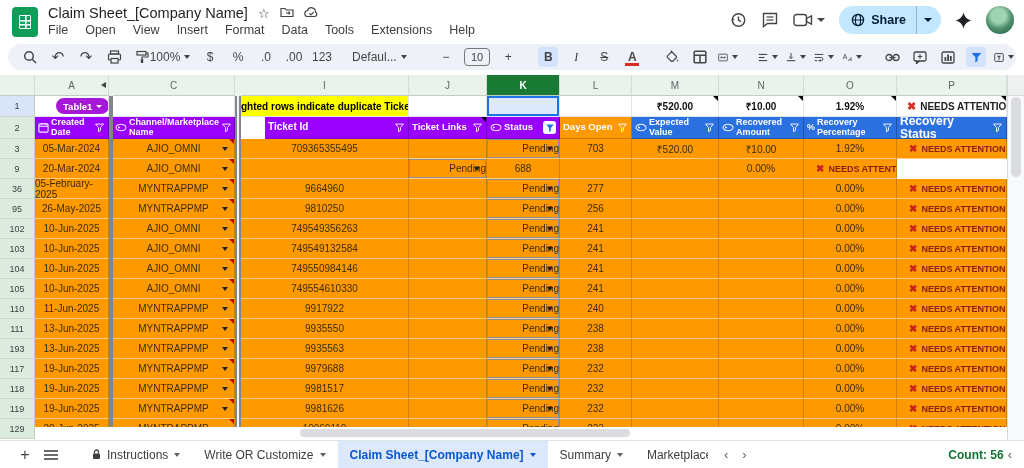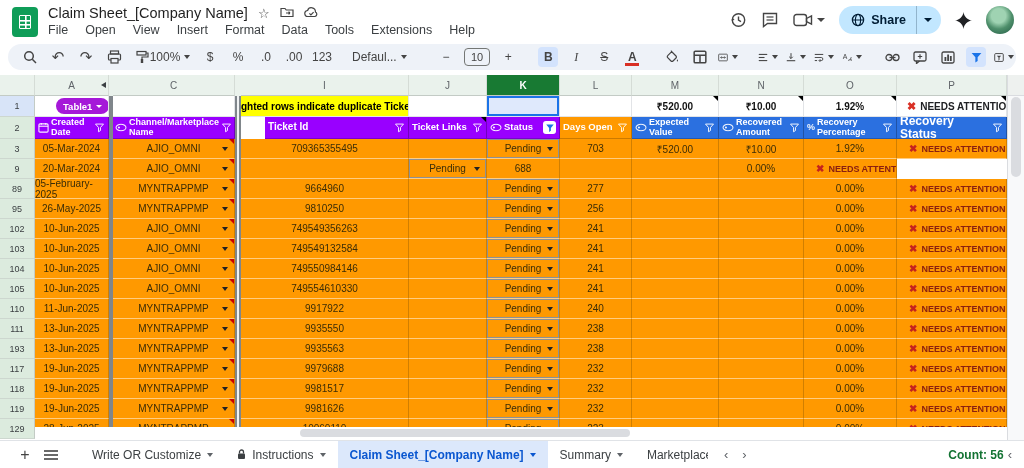--- a/index.html
+++ b/index.html
@@ -97,21 +97,21 @@
   .hdr.orange { background:var(--orange); }
   .hdr.blue   { background:var(--hblue); }
   .fn { flex:none; opacity:.95; }
   .white-box { flex:none; width:13px; height:13px; background:#fff; border-radius:3px;
     display:flex; align-items:center; justify-content:center; }
 
   
   .oc { background:var(--orange); color:#3b2d07; border-right:1px solid rgba(90,60,0,.28);
     border-bottom:1px solid rgba(255,255,255,.5); }
   .oc.channel, .oc.status { justify-content:center; }
-  .oc.status { justify-content:center; box-shadow:inset 0 0 0 1px #8d9196; }
+  .oc.status { justify-content:flex-end; box-shadow:inset 0 0 0 1px #8d9196; }
   .caret-dn { position:absolute; right:6px; top:8px; width:0; height:0;
     border-left:3.5px solid transparent; border-right:3.5px solid transparent; border-top:4px solid #222; }
   .oc.rstat { justify-content:flex-start; padding-left:12px; gap:4px; font-weight:700; font-size:9px;
     color:var(--attn-text); white-space:nowrap; }
   .xmark { color:var(--attn-red); font-weight:700; font-size:10px; }
   #p1-x { color:#d93025; font-size:11px; }
 
   
   #hscroll { position:absolute; left:35px; bottom:0; width:972px; height:12px; background:#fff; }
   #hscroll .thumb { position:absolute; left:265px; top:2px; width:330px; height:8px; background:#dadce0; border-radius:4px; }
@@ -568,21 +568,21 @@
     <div class="cell oc"></div>
     <div class="cell oc"></div>
     <div class="cell oc">0.00%</div>
     <div class="cell oc rstat">
             <span class="xmark">✖</span>
             <span>NEEDS ATTENTION</span>
           </div>
   </div>
 
   <div class="grow drow">
-    <div class="cell gut">89</div>
+    <div class="cell gut">36</div>
     <div class="cell oc">05-February-2025</div>
     <div class="cell hb"></div>
     <div class="cell oc channel">
             <span>MYNTRAPPMP</span>
             <span class="caret-dn"></span>
             <span class="wedge red"></span>
           </div>
     <div class="cell hdh"></div>
     <div class="cell oc">9664960</div>
     <div class="cell oc"></div>
@@ -927,31 +927,31 @@
     <span class="sb-ic" id="plus-ic">+</span>
     <span class="sb-ic">
       <svg width="14" height="10" viewBox="0 0 14 10">
           <line x1="0" y1="1" x2="14" y2="1" stroke="#444" stroke-width="1.6"></line>
           <line x1="0" y1="5" x2="14" y2="5" stroke="#444" stroke-width="1.6"></line>
           <line x1="0" y1="9" x2="14" y2="9" stroke="#444" stroke-width="1.6"></line>
         </svg>
     </span>
     <div id="tabs-clip">
       <div class="tab">
+        <svg width="9" height="11" viewBox="0 0 9 11">
+            <rect x="1" y="4.5" width="7" height="5.5" rx="1" fill="#3c4043"></rect>
+            <path d="M2.5 4.5V3a2 2 0 0 1 4 0v1.5" fill="none" stroke="#3c4043" stroke-width="1.3"></path>
+          </svg>
+        <span>Instructions</span>
+          <span class="tcaret"></span>
+      </div>
+      <div class="tab">
           <span>Write OR Customize</span>
           <span class="tcaret"></span>
         </div>
-      <div class="tab">
-        <svg width="9" height="11" viewBox="0 0 9 11">
-            <rect x="1" y="4.5" width="7" height="5.5" rx="1" fill="#3c4043"></rect>
-            <path d="M2.5 4.5V3a2 2 0 0 1 4 0v1.5" fill="none" stroke="#3c4043" stroke-width="1.3"></path>
-          </svg>
-        <span>Instructions</span>
-          <span class="tcaret"></span>
-      </div>
       <div class="tab active">
           <span>Claim Sheet_[Company Name]</span>
           <span class="tcaret"></span>
         </div>
       <div class="tab">
           <span>Summary</span>
           <span class="tcaret"></span>
         </div>
       <div class="tab">
           <span>Marketplace vs. Status (The "Risk" Chart)</span>

